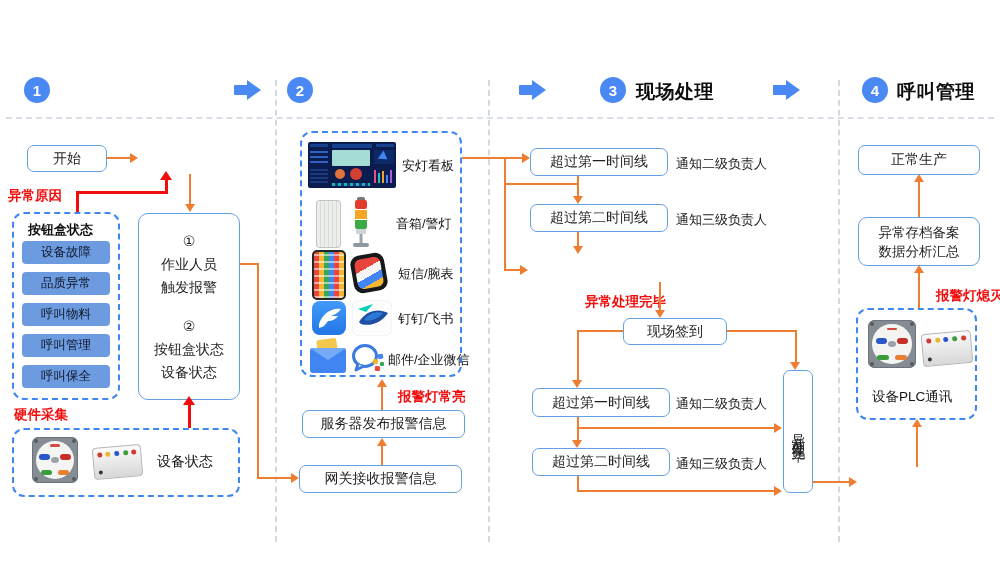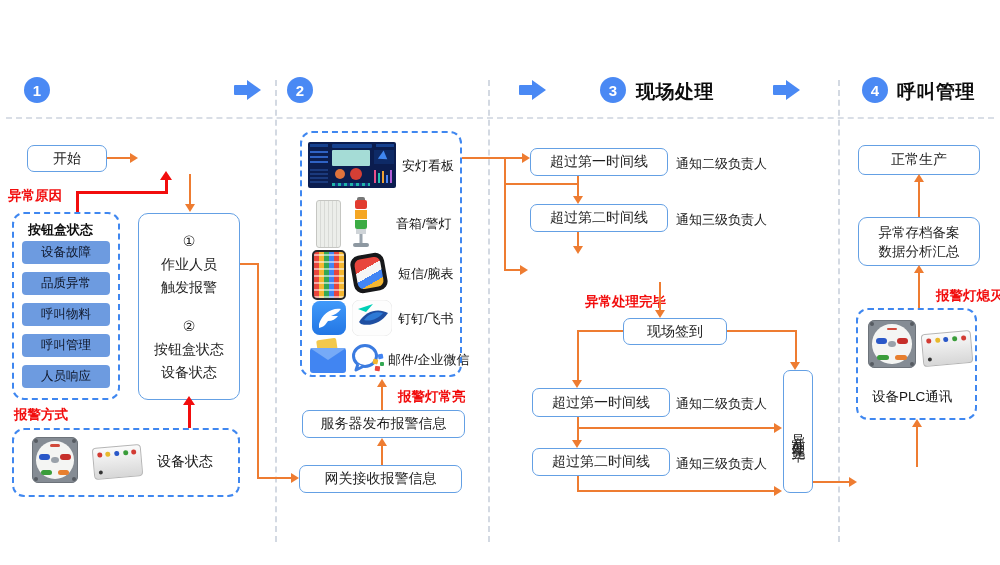--- a/index.html
+++ b/index.html
@@ -107,33 +107,33 @@
   <div class="node" style="left:27px;top:145px;width:80px;height:27px;">开始</div>
 
   <div class="redlbl" style="left:8px;top:187px;">异常原因</div>
 
   <div class="dashed" style="left:12px;top:212px;width:108px;height:188px;"></div>
   <div class="boxtitle" style="left:28px;top:221px;">按钮盒状态</div>
   <div class="bluebtn" style="left:22px;top:241px;width:88px;height:23px;">设备故障</div>
   <div class="bluebtn" style="left:22px;top:272px;width:88px;height:23px;">品质异常</div>
   <div class="bluebtn" style="left:22px;top:303px;width:88px;height:23px;">呼叫物料</div>
   <div class="bluebtn" style="left:22px;top:334px;width:88px;height:23px;">呼叫管理</div>
-  <div class="bluebtn" style="left:22px;top:365px;width:88px;height:23px;">人员响应</div>
+  <div class="bluebtn" style="left:22px;top:365px;width:88px;height:23px;">呼叫保全</div>
 
   <div class="node" style="left:138px;top:213px;width:102px;height:187px;border-radius:10px;flex-direction:column;line-height:23px;">
     <div>①</div>
     <div>作业人员</div>
     <div>触发报警</div>
     <div style="height:16px;"></div>
     <div>②</div>
     <div>按钮盒状态</div>
     <div>设备状态</div>
   </div>
 
-  <div class="redlbl" style="left:14px;top:406px;">报警方式</div>
+  <div class="redlbl" style="left:14px;top:406px;">硬件采集</div>
 
   <div class="dashed" style="left:12px;top:428px;width:228px;height:69px;"></div>
 
   <div class="rdev" style="left:32px;top:437px;width:46px;height:46px;">
     <i class="screw" style="left:4%;top:4%;"></i>
       <i class="screw" style="right:4%;top:4%;"></i>
     <i class="screw" style="left:4%;bottom:4%;"></i>
       <i class="screw" style="right:4%;bottom:4%;"></i>
     <i class="face"></i>
     <i style="left:40%;top:16%;width:20%;height:5%;background:#d24b3c;border-radius:2px;"></i>

